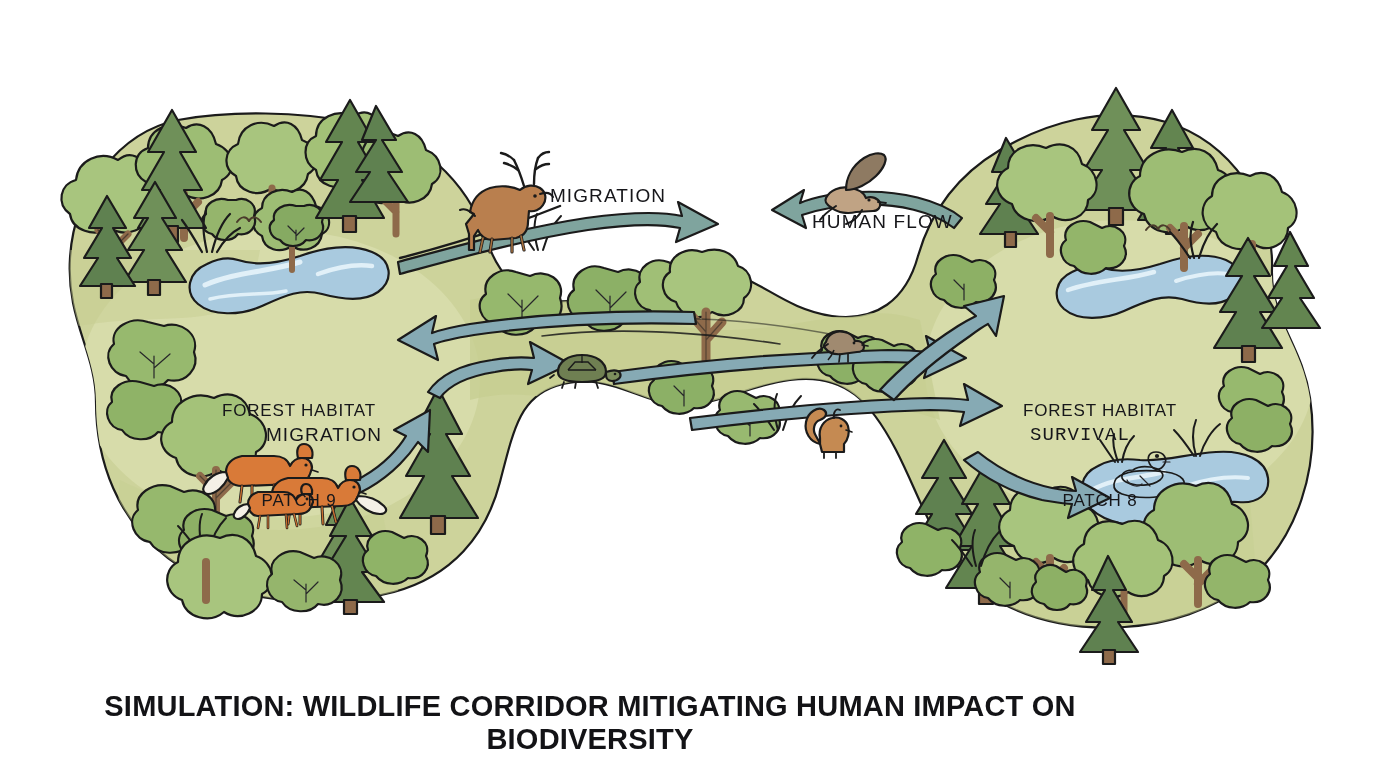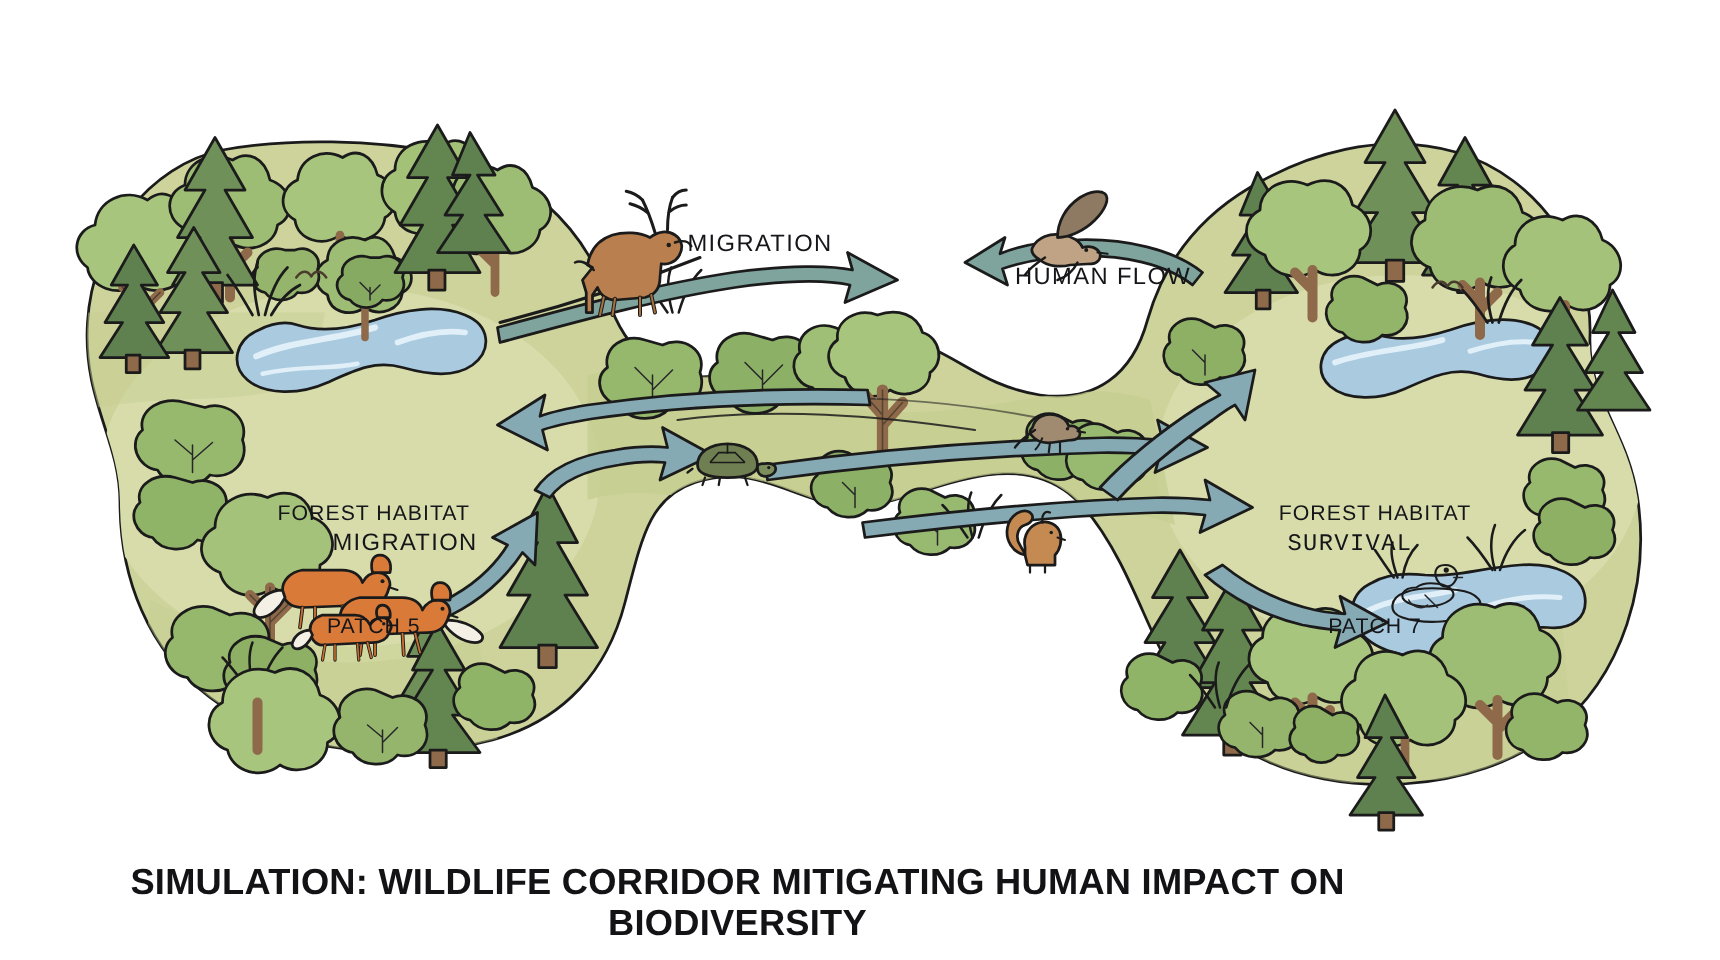--- a/index.html
+++ b/index.html
@@ -779,28 +779,28 @@
       <path d="M 248 504 C 242 504, 236 508, 234 514 C 233 517, 235 519, 238 519
                C 243 519, 248 513, 250 508 Z" fill="#f4f0e6" class="ink" stroke-width="1.9"></path>
       <circle cx="307" cy="499" r="1.4" fill="#1b1b1b"></circle>
       <path d="M 260 516 L 258 528 M 268 516 L 268 528 M 286 515 L 287 528 M 294 514 L 297 526" stroke="#1b1b1b" stroke-width="2.6" fill="none" stroke-linecap="round"></path>
       <path d="M 260 516 L 258 528 M 268 516 L 268 528 M 286 515 L 287 528 M 294 514 L 297 526" stroke="#c86f31" stroke-width="1.3" fill="none" stroke-linecap="round"></path>
     </g>
   </svg>
 
   <div class="lbl patch-title" style="left:174px; top:336px; width:250px;">
     <div>FOREST HABITAT</div>
-    <div>PATCH 5</div>
+    <div>PATCH 9</div>
   </div>
 
   <div class="lbl sub-label" style="left:244px; top:424px; width:160px;">MIGRATION</div>
 
   <div class="lbl patch-title" style="left:975px; top:336px; width:250px;">
     <div>FOREST HABITAT</div>
-    <div>PATCH 7</div>
+    <div>PATCH 8</div>
   </div>
 
   <div class="lbl sub-label" style="left:1000px; top:424px; width:160px;font-family:Liberation Mono, monospace;">SURVIVAL</div>
 
   <div class="lbl flow-label" style="left:543px; top:185px; width:130px;">MIGRATION</div>
 
   <div class="lbl flow-label" style="left:812px; top:211px; width:140px;">HUMAN FLOW</div>
 
 
   <div id="caption">SIMULATION: WILDLIFE CORRIDOR MITIGATING HUMAN IMPACT ON BIODIVERSITY</div>

